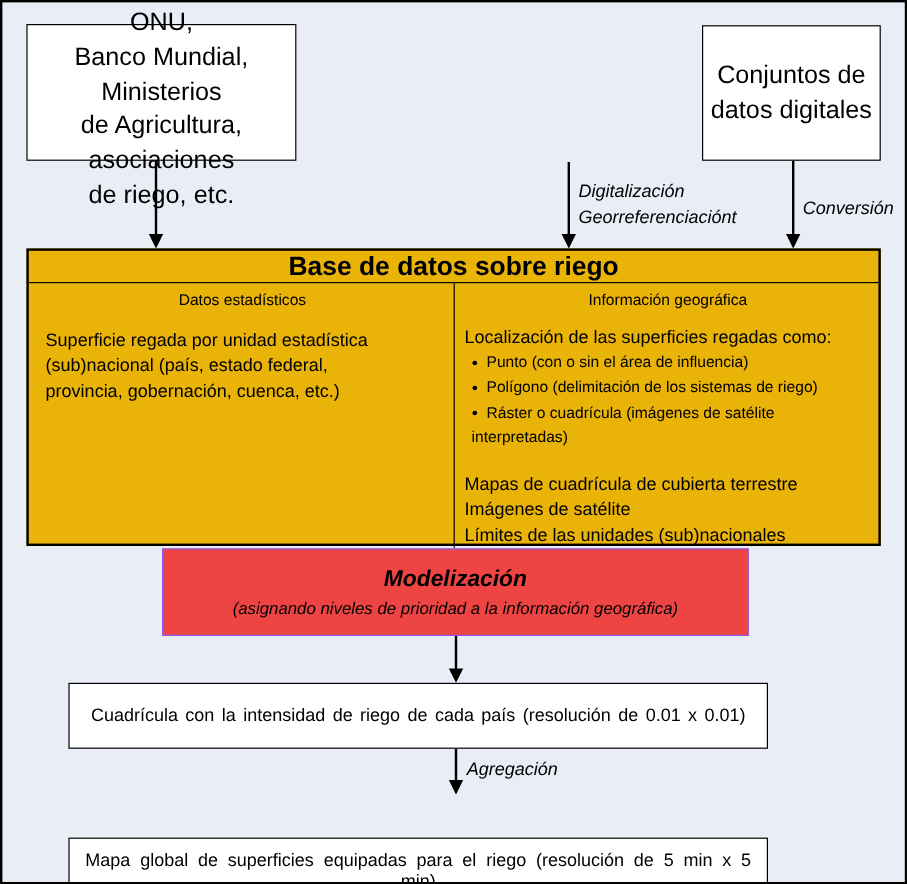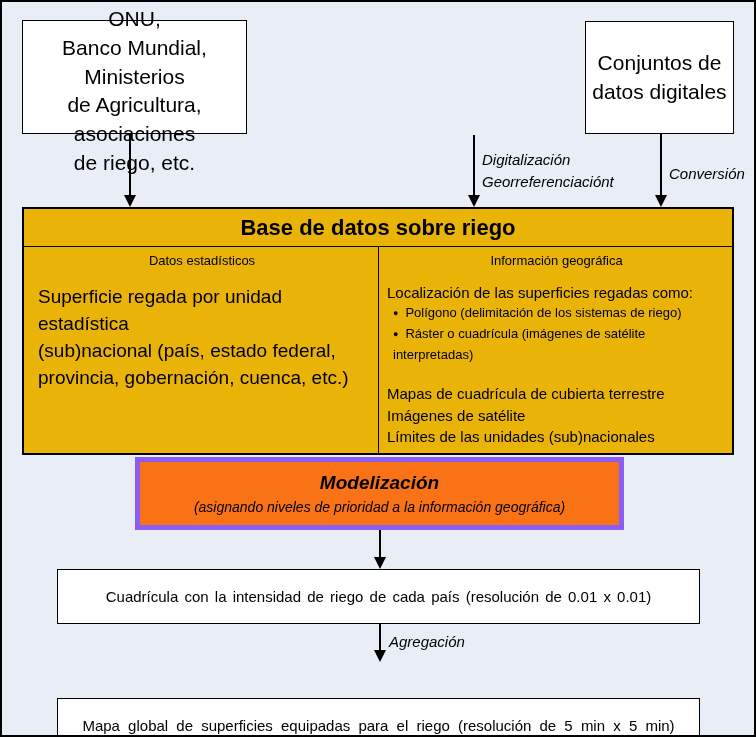--- a/index.html
+++ b/index.html
@@ -81,47 +81,47 @@
   .db-col-right {
     flex: 1;
     box-sizing: border-box;
     padding: 6px 6px 0 8px;
   }
   .col-header {
     text-align: center;
     font-size: 13px;
     margin-bottom: 16px;
   }
-  .col-body { font-size: 19px; line-height: 1.42; white-space: pre-line; }
+  .col-body { font-size: 15px; line-height: 1.42; white-space: pre-line; }
   .geo-intro { font-size: 15px; margin-bottom: 2px; }
   .geo-bullets { font-size: 13px; line-height: 1.6; }
   .bullet-row { padding-left: 6px; }
   .bullet-row::before { content: "●"; font-size: 9px; vertical-align: 1px; margin-right: 7px; }
   .geo-extra { font-size: 15px; line-height: 1.42; white-space: pre-line; margin-top: 18px; }
 
   .modelbox {
     position: absolute;
     left: 133px; top: 455px;
     width: 489px; height: 73px;
-    background: #f97316;
-    border: 5px solid #8b5cf6;
+    background: #ef4444;
+    border: 1px solid #8b5cf6;
     box-sizing: border-box;
     display: flex;
     flex-direction: column;
     align-items: center;
     justify-content: center;
     text-align: center;
   }
   .model-title { font-size: 19px; font-weight: bold; font-style: italic; margin-bottom: 5px; }
   .model-sub { font-size: 14px; font-style: italic; }
 
   .widebox {
     position: absolute;
     left: 55px;
-    width: 643px;
+    width: 583px;
     height: 55px;
     background: #fff;
     border: 1px solid #000;
     box-sizing: border-box;
     display: flex;
     align-items: center;
     justify-content: center;
     text-align: center;
     font-size: 15px;
     word-spacing: 2px;
@@ -160,20 +160,21 @@
       <div class="db-col-left">
         <div class="col-header">Datos estadísticos</div>
         <div class="col-body">Superficie regada por unidad estadística
 (sub)nacional (país, estado federal,
 provincia, gobernación, cuenca, etc.)</div>
       </div>
       <div class="db-col-right">
         <div class="col-header">Información geográfica</div>
         <div class="geo-intro">Localización de las superficies regadas como:</div>
         <div class="geo-bullets">
+          <div class="bullet-row">Punto (con o sin el área de influencia)</div>
           <div class="bullet-row">Polígono (delimitación de los sistemas de riego)</div>
           <div class="bullet-row">Ráster o cuadrícula (imágenes de satélite interpretadas)</div>
         </div>
         <div class="geo-extra">Mapas de cuadrícula de cubierta terrestre
 Imágenes de satélite
 Límites de las unidades (sub)nacionales</div>
       </div>
     </div>
   </div>
 

